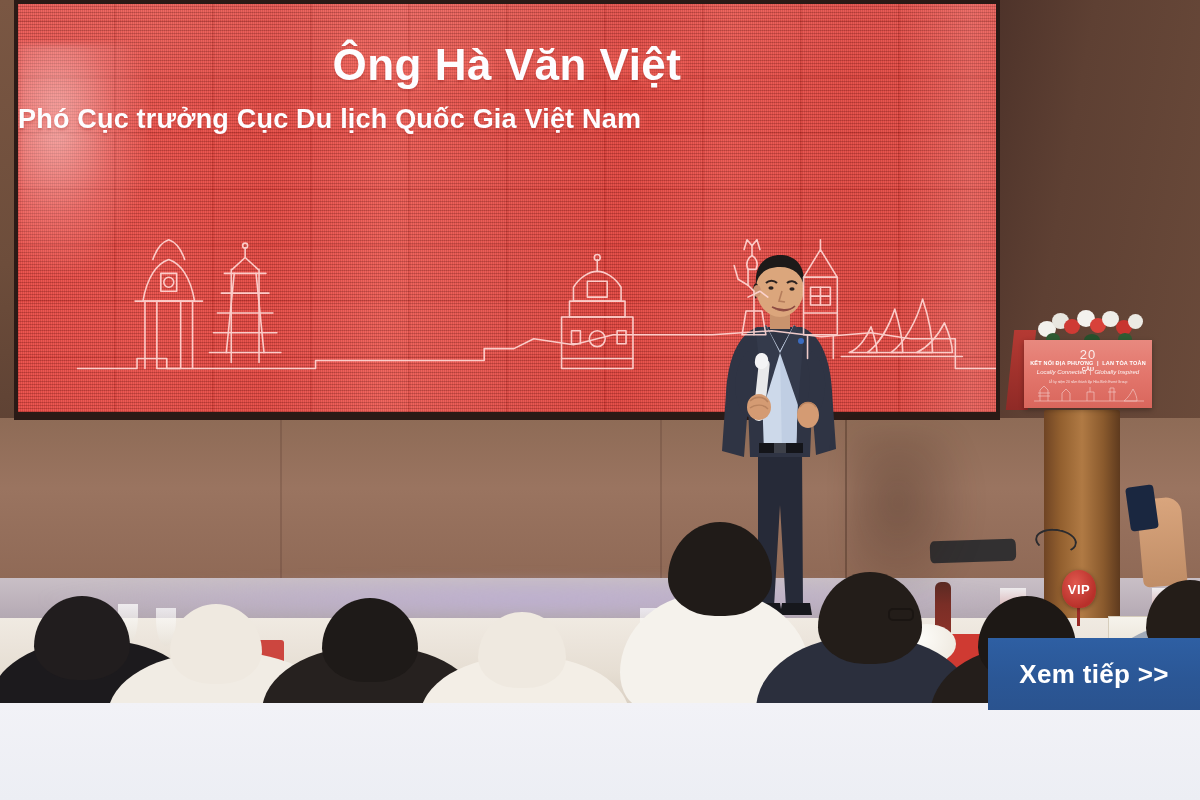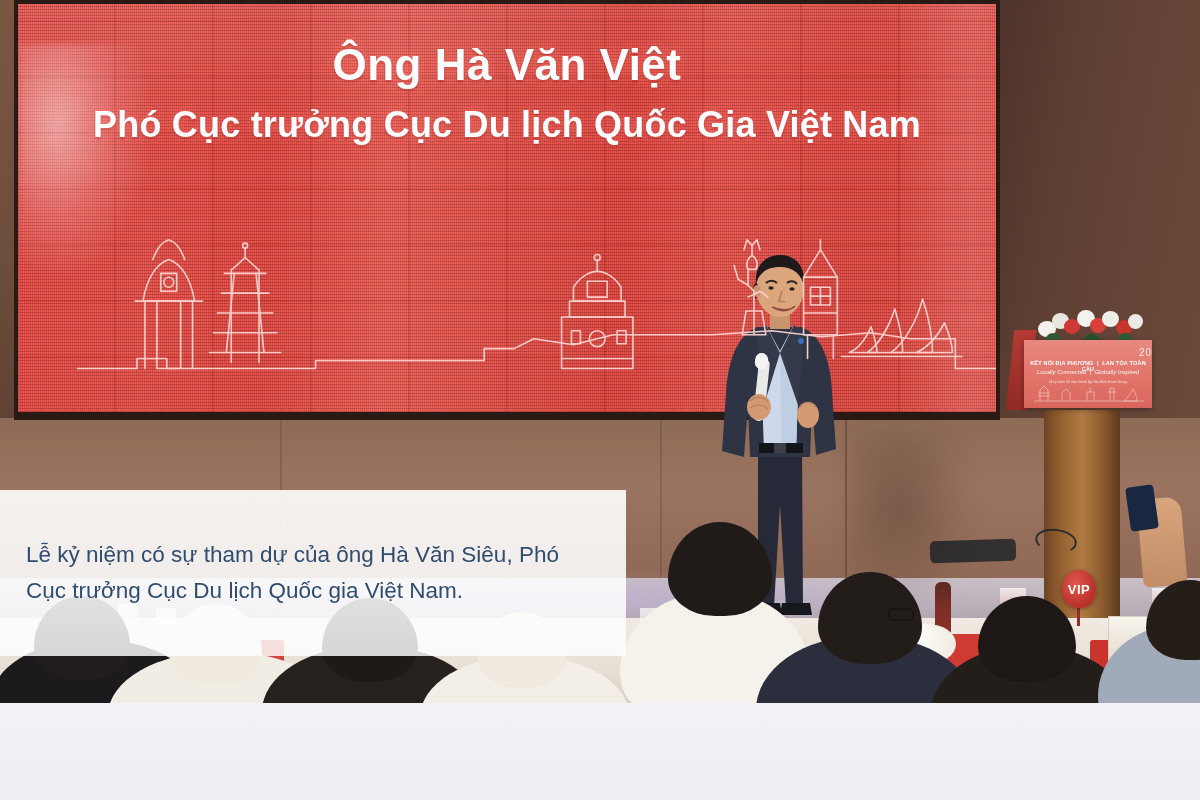--- a/index.html
+++ b/index.html
@@ -99,23 +99,23 @@
   .led-title {
     position: absolute; left: 0; right: 0; top: 36px;
     text-align: center;
     color: #fdfdff;
     font-size: 44px; font-weight: 700; letter-spacing: .5px;
     text-shadow: 0 0 14px rgba(255,120,110,.75), 0 2px 3px rgba(120,0,0,.35);
     z-index: 4;
   }
   .led-sub {
     position: absolute; left: 0; right: 0; top: 100px;
-    text-align: center;
+    text-align: left;
     color: #fdfdff;
-    font-size: 36px; font-weight: 700; letter-spacing: .2px;
+    font-size: 27px; font-weight: 700; letter-spacing: .2px;
     text-shadow: 0 0 12px rgba(255,120,110,.7), 0 2px 3px rgba(120,0,0,.3);
     z-index: 4;
   }
   .skyline { position: absolute; left: 0; top: 0; width: 100%; height: 100%; z-index: 3; }
 
   
   .stage-floor {
     position: absolute; left: 0; top: 578px; width: 1200px; height: 60px;
     background: linear-gradient(180deg, #c9bfc6 0%, #bdb2bb 40%, #a79ca7 100%);
   }
@@ -137,22 +137,22 @@
     background: linear-gradient(90deg, #6f4424 0%, #93602f 22%, #b07a44 50%, #8a5a2d 78%, #5e3a1e 100%);
     border-radius: 2px;
   }
   .podium-sign {
     position: absolute; left: 1024px; top: 340px; width: 128px; height: 68px;
     background: linear-gradient(180deg, #e8897f 0%, #e3766c 50%, #d9665c 100%);
     box-shadow: 0 2px 5px rgba(0,0,0,.3);
     overflow: hidden;
   }
   .podium-sign .ps-logo {
-    position: absolute; left: 0; right: 0; top: 7px; text-align: right;
-    font-size: 10px; color: rgba(255,255,255,.85); letter-spacing: 1px;
+    position: absolute; left: 0; right: 0; top: 7px; text-align: center;
+    font-size: 13px; color: rgba(255,255,255,.85); letter-spacing: 1px;
   }
   .podium-sign .ps-line {
     position: absolute; left: 0; right: 0; top: 20px; text-align: center;
     font-size: 5.5px; font-weight: 700; color: #fff; letter-spacing: .2px;
   }
   .podium-sign .ps-script {
     position: absolute; left: 0; right: 0; top: 29px; text-align: center;
     font-size: 6px; font-style: italic; color: rgba(255,255,255,.92);
   }
   .podium-sign .ps-small {
@@ -564,24 +564,22 @@
 
     <div style="position:absolute;left:1140px;top:498px;width:44px;height:88px;
                 background:linear-gradient(180deg,#d9a57d,#c08d66);border-radius:16px 16px 6px 6px;
                 transform:rotate(-5deg);"></div>
     <div style="position:absolute;left:1128px;top:486px;width:28px;height:44px;
                 background:#1a2740;border-radius:4px;transform:rotate(-8deg);"></div>
     <div class="shoulders" style="left:1098px;top:626px;width:160px;height:100px;background:#a0aab8;"></div>
     <div class="aud" style="left:1146px;top:580px;width:88px;height:80px;background:#241d18;"></div>
   </div>
 
-  <div class="caption">
-    <p>Lễ kỷ niệm có sự tham dự của ông Hà Văn Siêu, Phó Cục trưởng Cục Du lịch Quốc gia Việt Nam.</p>
-  </div>
-
+
+  <div class="cta">Xem tiếp &gt;&gt;</div>
 
   <div class="footer"></div>
 
   <div class="logo-badge">
     <svg class="lb-arcs" viewBox="0 0 62 62">
       <g fill="none" stroke="#6a63b8" stroke-width="1.1">
         <path d="M31 2 C12 14 10 40 24 60"></path>
         <path d="M31 2 C50 14 52 40 38 60"></path>
         <path d="M2 31 C18 24 44 24 60 31"></path>
       </g>

